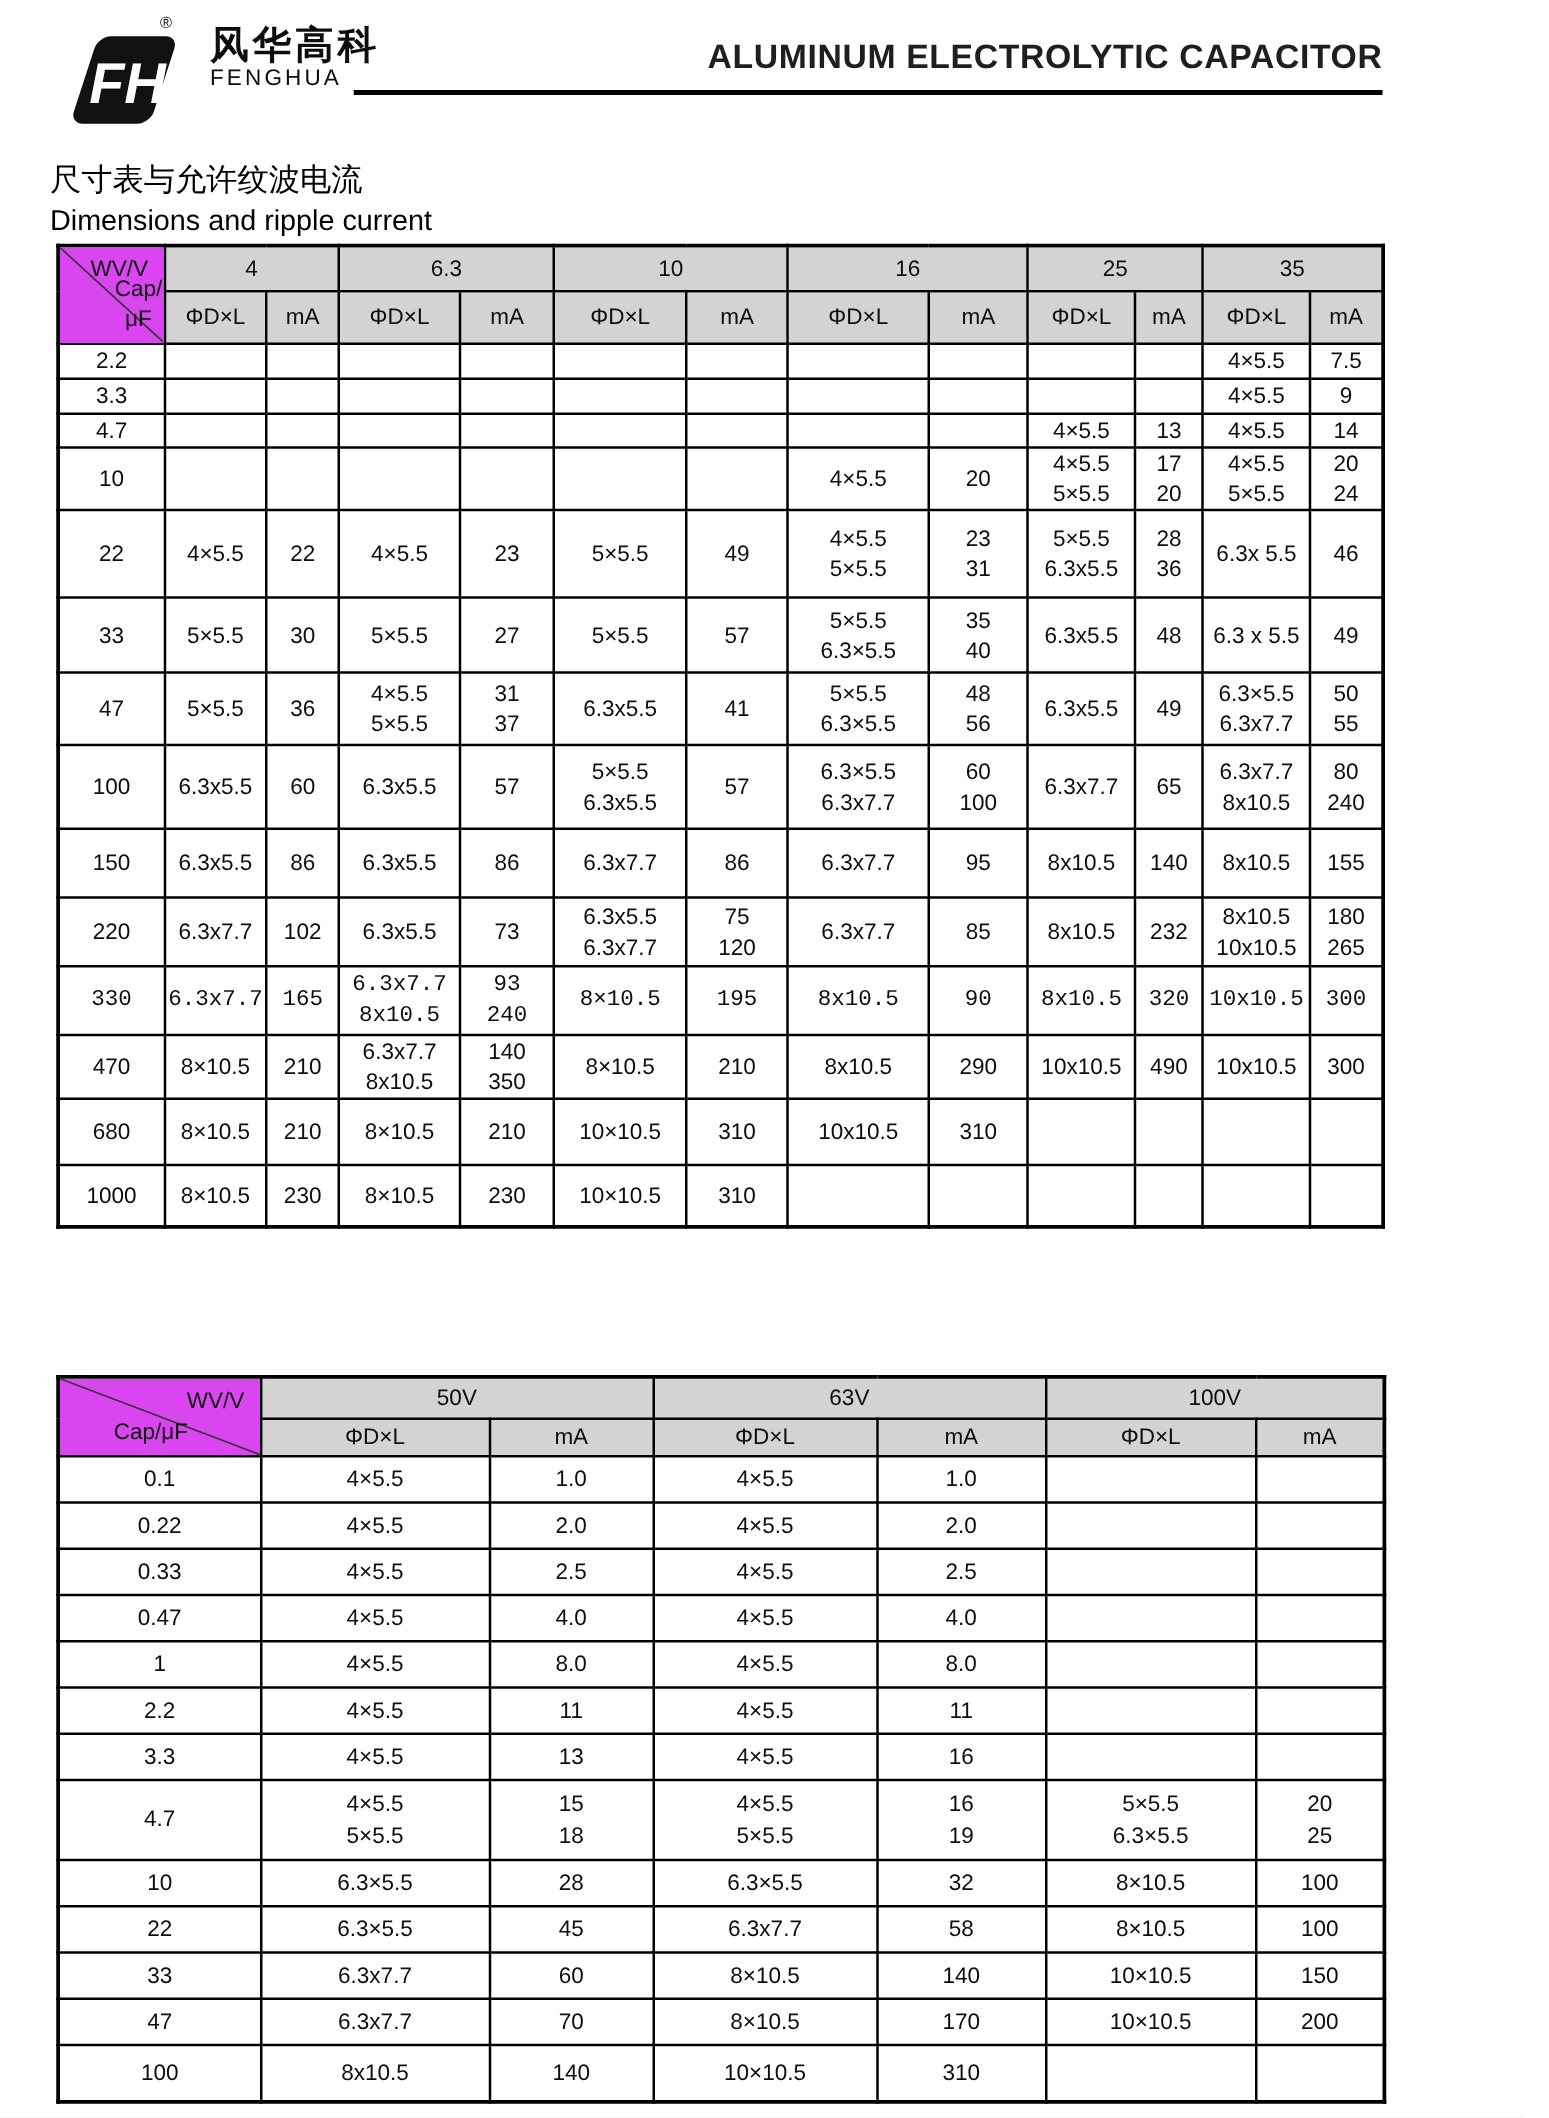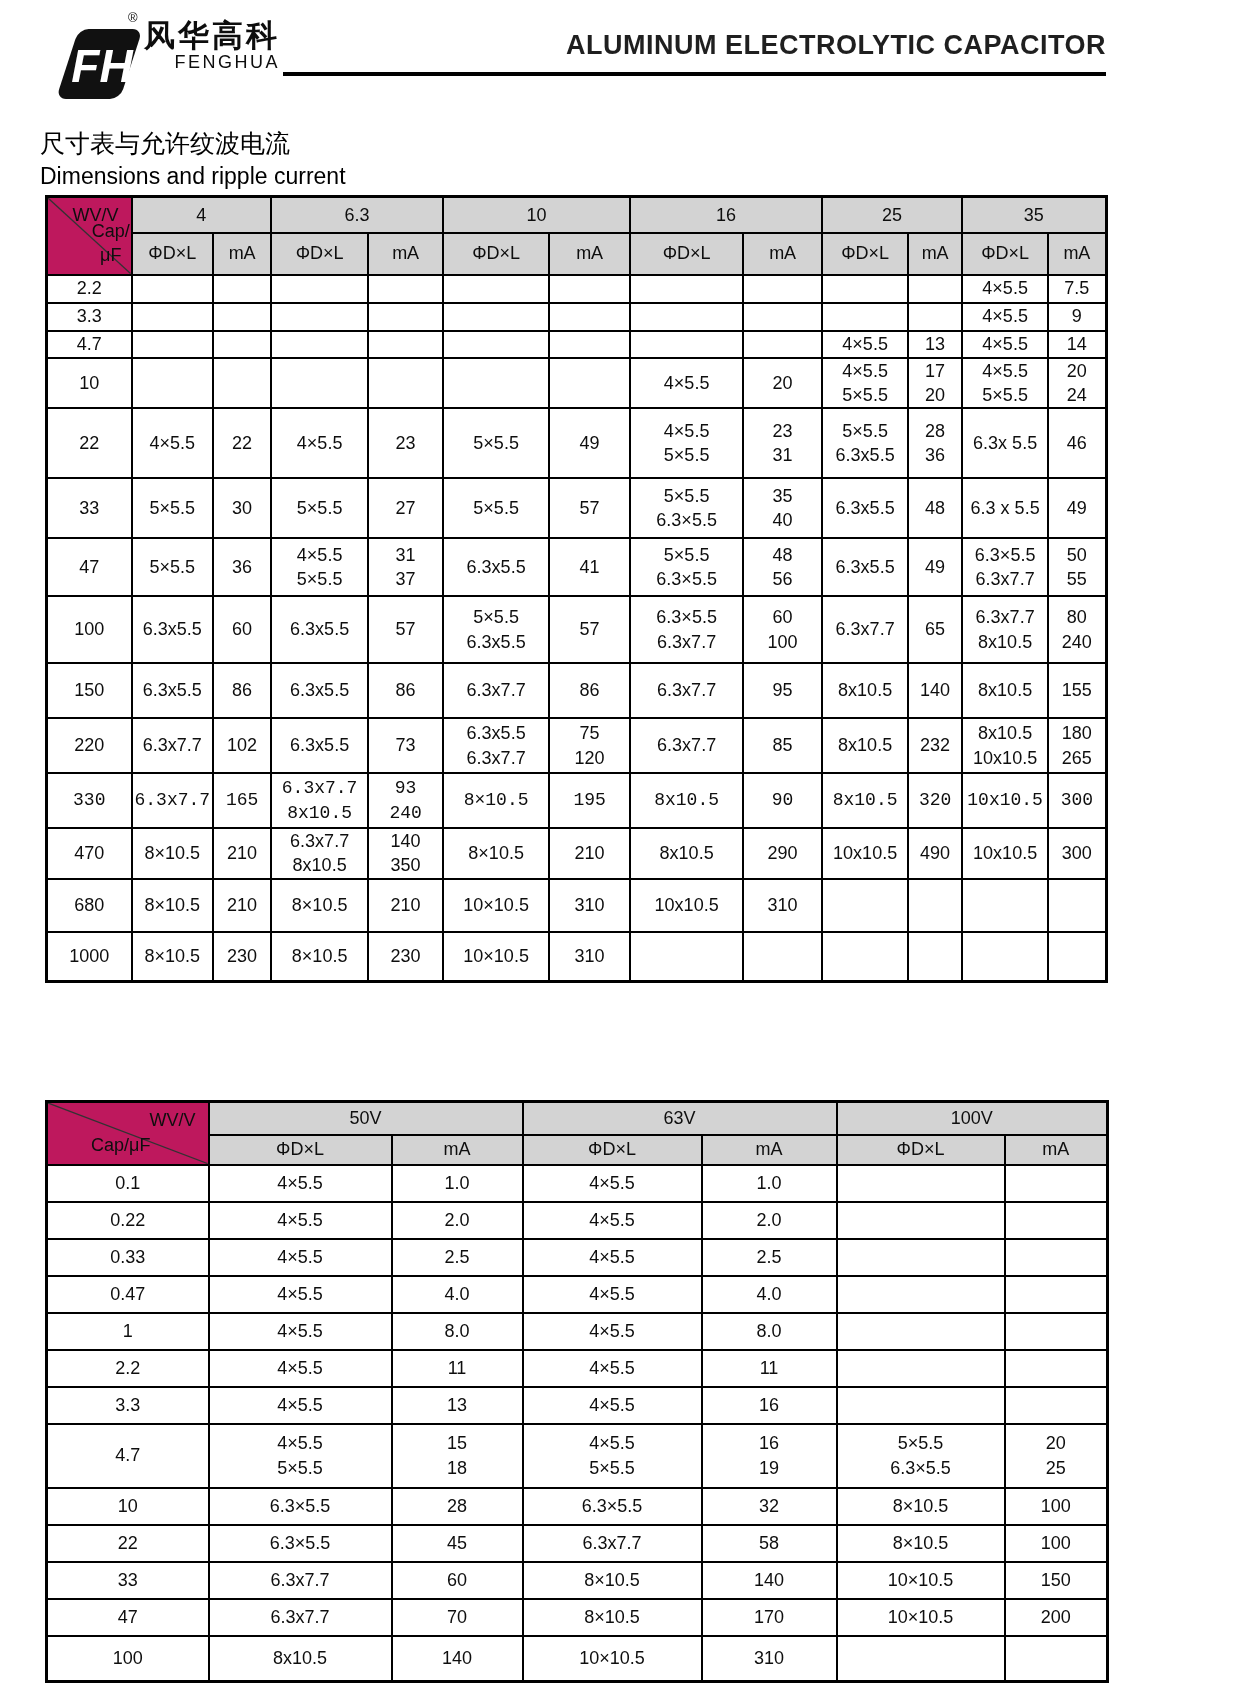--- a/index.html
+++ b/index.html
@@ -4,39 +4,39 @@
 <style>
   html,body{margin:0;padding:0;background:#e8e8e8;}
   .sheet{
     position:relative;width:1239px;height:1694px;background:#ffffff;
     font-family:"Liberation Sans","DejaVu Sans",sans-serif;color:#111;
     overflow:hidden;margin:0 auto;
   }
   
   .logo-mark{position:absolute;left:55px;top:28px;width:92px;height:72px;}
   .reg-mark{position:absolute;left:128px;top:10px;font-size:13px;color:#111;}
-  .brand-block{position:absolute;left:144px;top:20px;line-height:1;text-align:right;}
+  .brand-block{position:absolute;left:168px;top:20px;line-height:1;}
   .brand-cn{font-size:31px;font-weight:bold;letter-spacing:3px;color:#0d0d0d;}
   .brand-en{font-size:18px;letter-spacing:2.5px;color:#0d0d0d;margin-top:2px;font-weight:500;}
   .doc-title{position:absolute;top:30px;right:133px;font-size:27px;font-weight:bold;color:#1f1f1f;letter-spacing:0.5px;}
   .title-rule{position:absolute;top:72px;left:283px;width:823px;height:4px;background:#000;}
   
   .sec-cn{position:absolute;left:40px;top:127px;font-size:25px;color:#000;}
   .sec-en{position:absolute;left:40px;top:163px;font-size:23px;color:#000;}
   
   table{border-collapse:collapse;table-layout:fixed;position:absolute;left:45px;border:3px solid #000;}
   #table1{top:195px;}
   #table2{top:1100px;}
   td,th{
     border:2px solid #000;text-align:center;vertical-align:middle;
     font-size:18px;font-weight:normal;color:#0e0e0e;padding:0 2px;
     white-space:pre-line;line-height:1.35;overflow:hidden;
   }
   thead td,thead th{background:#d3d3d3;}
-  .corner{position:relative;background:#be185d;padding:0;}
+  .corner{position:relative;background:#d946ef;padding:0;}
   .corner svg{position:absolute;left:0;top:0;width:100%;height:100%;display:block;}
   .c-top{position:absolute;top:5px;right:12px;}
   .c-bot{position:absolute;bottom:6px;left:17px;margin-left:26px;}
 </style>
 </head>
 <body>
 
 <div class="sheet">
 
   <div class="logo-mark">

